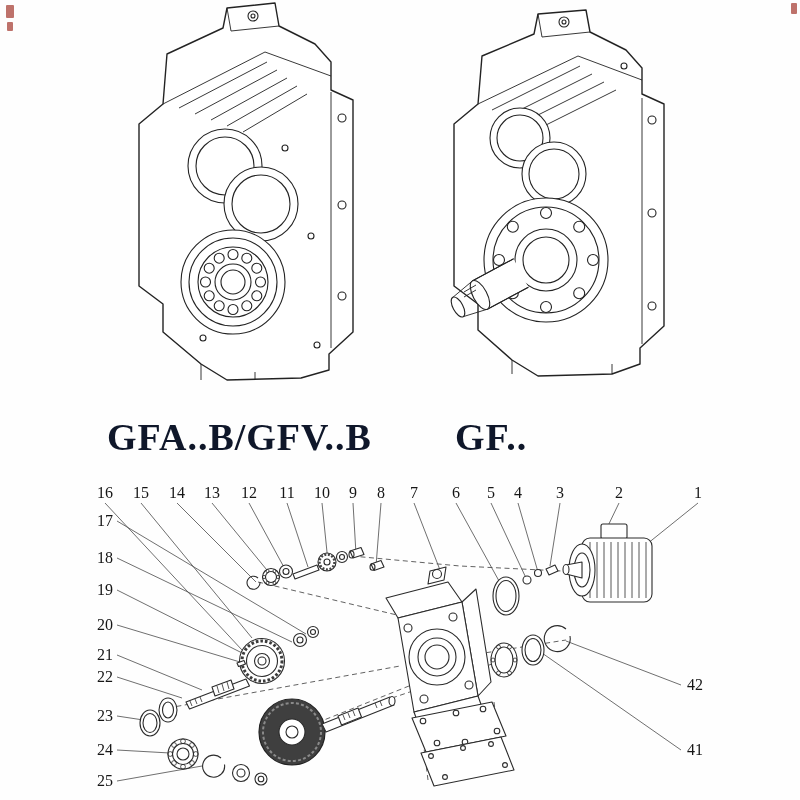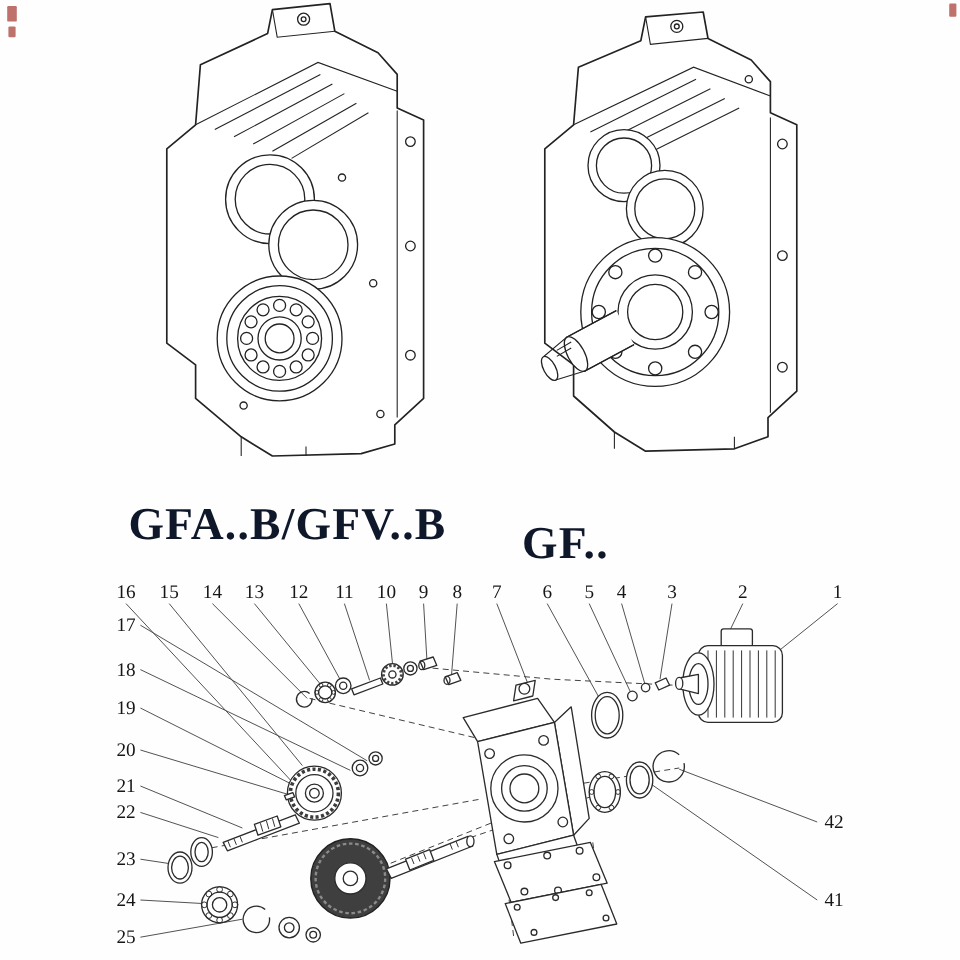--- a/index.html
+++ b/index.html
@@ -4,21 +4,21 @@
 <style>
   * { margin:0; padding:0; box-sizing:border-box; }
   html,body { width:800px; height:800px; background:#ffffff; overflow:hidden;
               font-family:"Liberation Serif", serif; }
   .page { position:relative; width:800px; height:800px; background:#fefefe; }
   .page svg { position:absolute; }
 
   .model-label { position:absolute; font-weight:700; font-size:38px; color:#0f172a;
                  text-align:left; letter-spacing:1px; font-family:"Liberation Serif", serif; }
   #label-left  { left:107px; top:415px; width:310px; }
-  #label-right { left:435px; top:415px; width:180px;margin-top:16px; }
+  #label-right { left:455px; top:415px; width:180px; }
 
   
   .d  { stroke:#232323; stroke-width:1.4; fill:#ffffff; stroke-linejoin:round; }
   .di { stroke:#232323; stroke-width:.9;  fill:none; }
   .dc { stroke:#232323; stroke-width:1.1; fill:#ffffff; }
   .dn { stroke:#232323; stroke-width:1.1; fill:none; }
 
   
   .ln   { stroke:#4a4a4a; stroke-width:.8; }
   .dash { stroke:#3a3a3a; stroke-width:.8; stroke-dasharray:5 3.5; fill:none; }

